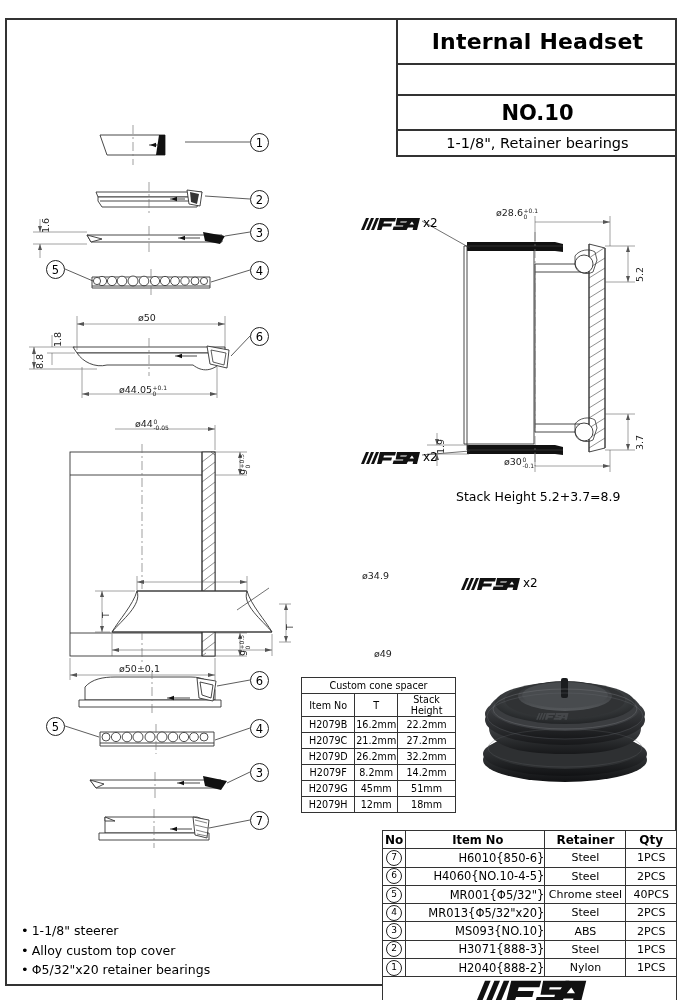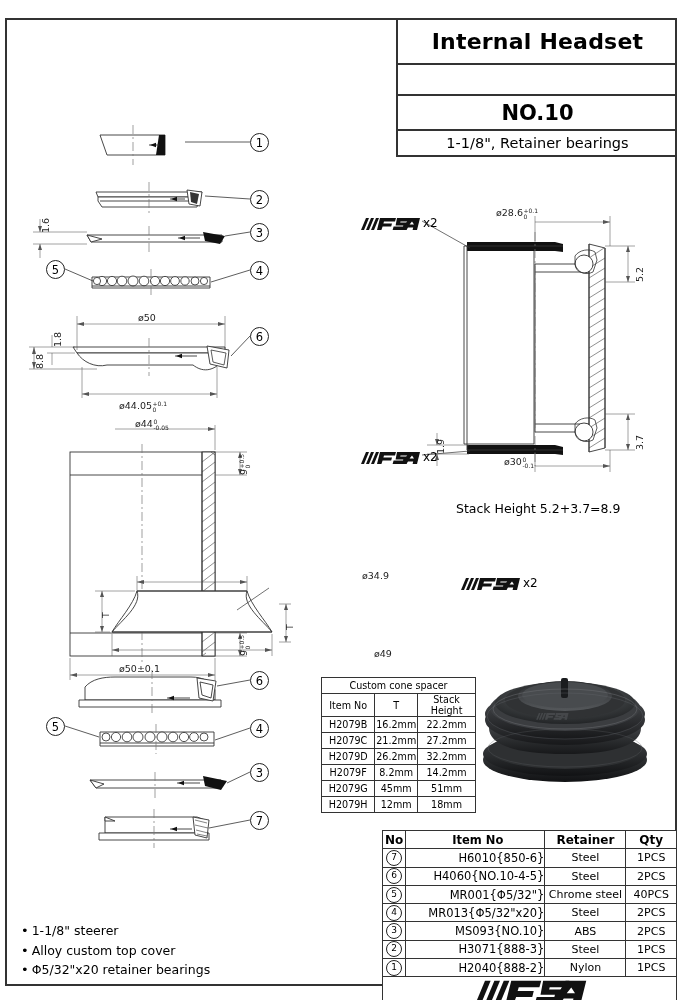--- a/index.html
+++ b/index.html
@@ -34,21 +34,21 @@
   
   .fsa{position:absolute;display:flex;align-items:flex-start;}
   .fsa svg{display:block;}
   .fsa .mult{font-size:12px;margin-left:2px;}
 
   
   table{border-collapse:collapse;position:absolute;background:#fff;}
   table td,table th{border:1px solid #333;font-weight:normal;
                     text-align:center;padding:0;}
 
-  #cone-table{left:314px;top:657px;width:155px;}
+  #cone-table{left:294px;top:657px;width:155px;}
   #cone-table td,#cone-table th{font-size:9.6px;height:15px;}
   #cone-table .cap{font-size:9.6px;height:15px;}
 
   #parts-table{left:375px;top:810px;width:295px;}
   #parts-table td,#parts-table th{font-size:11px;height:17.3px;}
   #parts-table .c-no{width:23px;}
   #parts-table .c-item{width:136px;text-align:right;padding-left:5px;font-size:11.5px;}
   #parts-table .c-mat{width:84px;}
   #parts-table .c-qty{width:52px;}
   #parts-table thead td{font-weight:bold;font-size:12px;text-align:center;margin-left:12px;}
@@ -390,21 +390,21 @@
       <line x1="220" y1="763" x2="243" y2="752" stroke="#333" stroke-width="0.8"></line>
       <line x1="202" y1="808" x2="243" y2="800" stroke="#333" stroke-width="0.8"></line>
     </g>
   </svg>
 
   <div class="dim vert" style="left:33px;top:213px;">1.6</div>
   <div class="dim vert" style="left:45px;top:327px;">1.8</div>
   <div class="dim vert" style="left:27px;top:349px;">8.8</div>
   <div class="dim" style="left:131px;top:292px;">ø50</div>
 
-  <div class="dim" style="left:112px;top:380px;">
+  <div class="dim" style="left:112px;top:364px;">
     <span>ø44.05</span><span class="tol">
         <span>+0.1</span>
         <span>0</span>
       </span>
   </div>
 
   <div class="dim" style="left:128px;top:398px;">
     <span>ø44</span><span class="tol">
         <span>0</span>
         <span>-0.05</span>
@@ -495,21 +495,21 @@
         <path d="M7 14 L12 2 L15 2 L10 14 Z"></path>
         <path d="M12 14 L17 2 L20 2 L15 14 Z"></path>
         <path d="M21 2 L37 2 L36 5.5 L25 5.5 L24.4 7.4 L33 7.4 L32.2 10.6 L23.6 10.6 L22.4 14 L18 14 Z"></path>
         <path d="M38 2 L52 2 L51 5.4 L41.5 5.4 L41.2 6.6 L49 6.6 L47.4 14 L33.6 14 L34.6 10.6 L44 10.6 L44.3 9.4 L36.6 9.4 Z"></path>
         <path d="M55 2 L61 2 L58 14 L53.6 14 L54.2 11.4 L49 11.4 L47.4 14 L43 14 L50 2 Z M53 5.6 L50.6 8.6 L55 8.6 Z"></path>
       </g>
     </svg>
     <span class="mult">x2</span>
   </div>
 
-  <div class="note" style="left:449px;top:469px;margin-top:12px;">Stack Height  5.2+3.7=8.9</div>
+  <div class="note" style="left:449px;top:469px;">Stack Height  5.2+3.7=8.9</div>
   <div class="note" style="left:509px;top:776px;margin-top:34px;">Weight - 93 grams</div>
 
   <div style="position:absolute;left:466px;top:642px;width:185px;height:125px;overflow:hidden;">
     <svg width="185" height="125" viewBox="0 0 185 125">
       <defs>
         <radialGradient id="gtop" cx="50%" cy="35%" r="70%">
           <stop offset="0%" stop-color="#5a5d60"></stop>
           <stop offset="55%" stop-color="#3d4042"></stop>
           <stop offset="100%" stop-color="#1e2022"></stop>
         </radialGradient>

